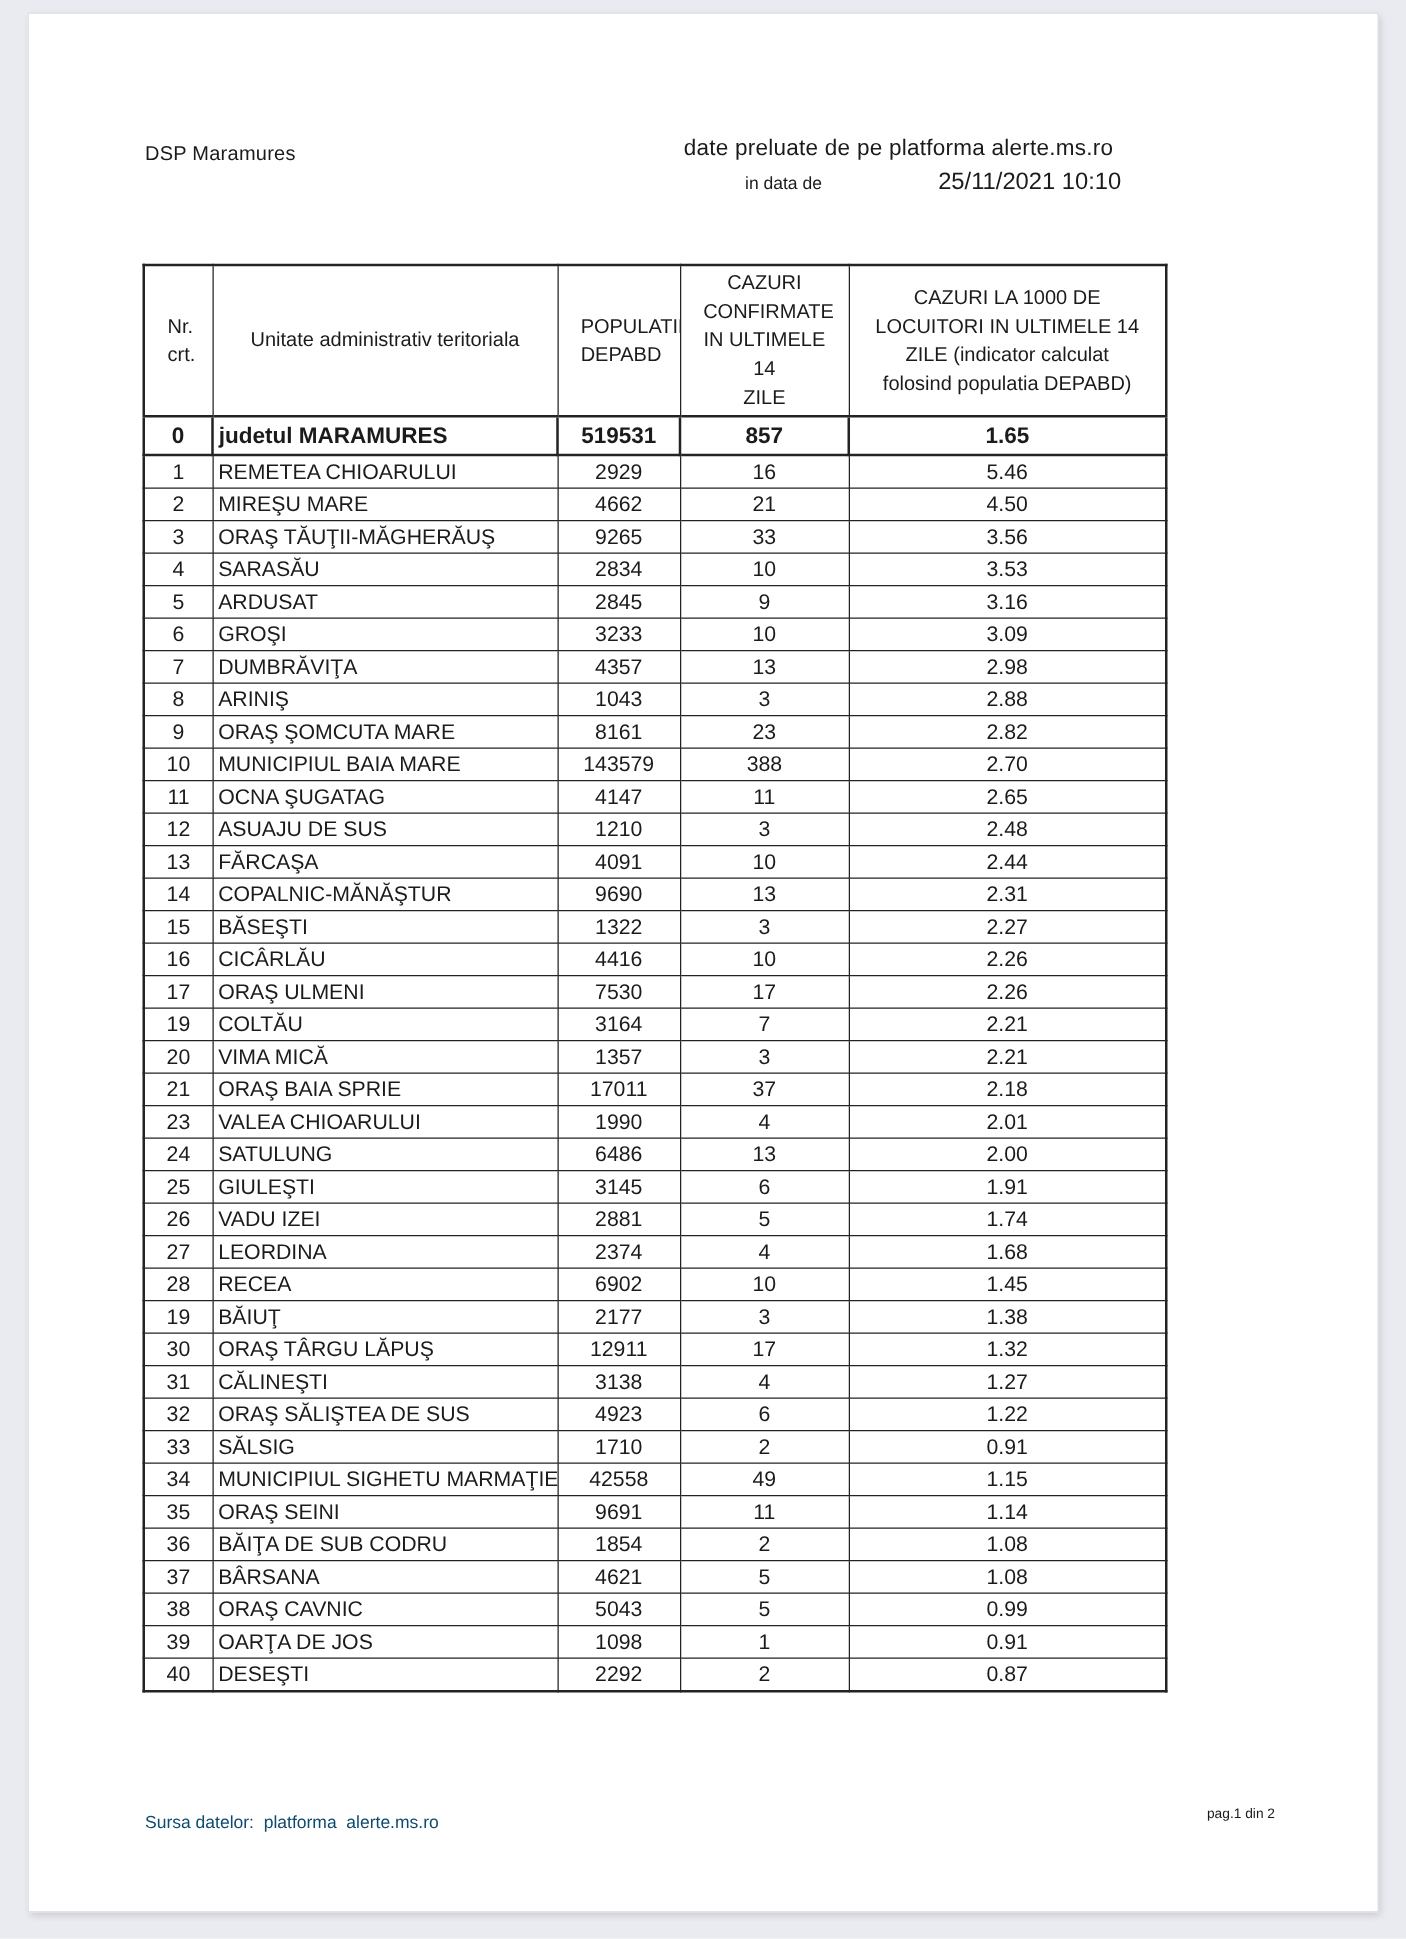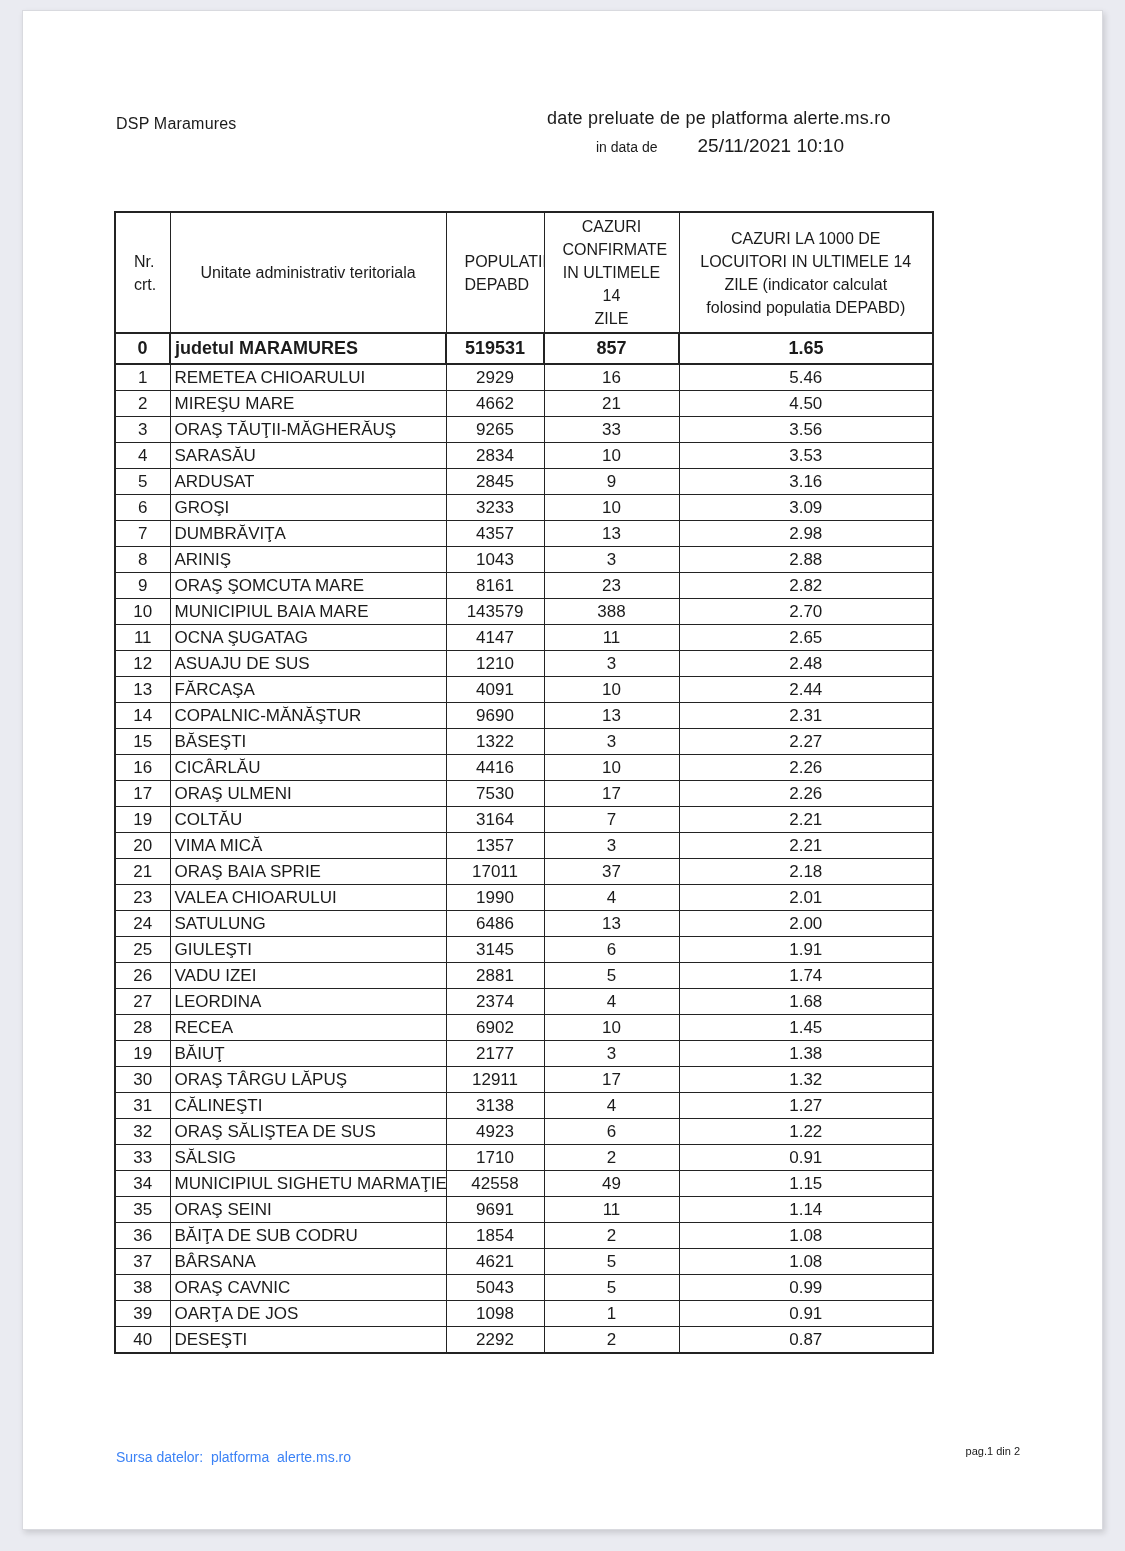--- a/index.html
+++ b/index.html
@@ -22,21 +22,21 @@
   .org-name{
     position:absolute;left:93px;top:104px;
     font-size:16px;letter-spacing:.2px;
   }
   .source-line{
     position:absolute;left:524px;top:97px;
     font-size:18px;letter-spacing:.2px;
   }
   .date-line{
     position:absolute;left:573px;top:124px;
-    display:flex;align-items:baseline;gap:40px;
+    display:flex;align-items:baseline;gap:93px;
   }
   .date-label{font-size:14px;}
   .date-value{font-size:19px;}
   table.cases{
     position:absolute;left:91px;top:200px;
     width:818px;
     border-collapse:collapse;table-layout:fixed;
     border:2px solid #232323;
   }
   table.cases th{
@@ -62,21 +62,21 @@
     border-width:2px;
     font-weight:bold;
     font-size:18px;
     height:29px;
   }
   td.c-nr{text-align:center;}
   td.c-name{text-align:left;white-space:nowrap;margin-top:25px;}
   td.c-pop,td.c-cases,td.c-rate{text-align:center;}
   .footer-source{
     position:absolute;left:93px;top:1438px;
-    font-size:14px;color:#3b82f6;
+    font-size:14px;color:#0c4a6e;
     white-space:pre;
   }
   .footer-page{
     position:absolute;right:82px;top:1434px;
     font-size:11px;
   }
 </style>
 </head>
 <body>
 

